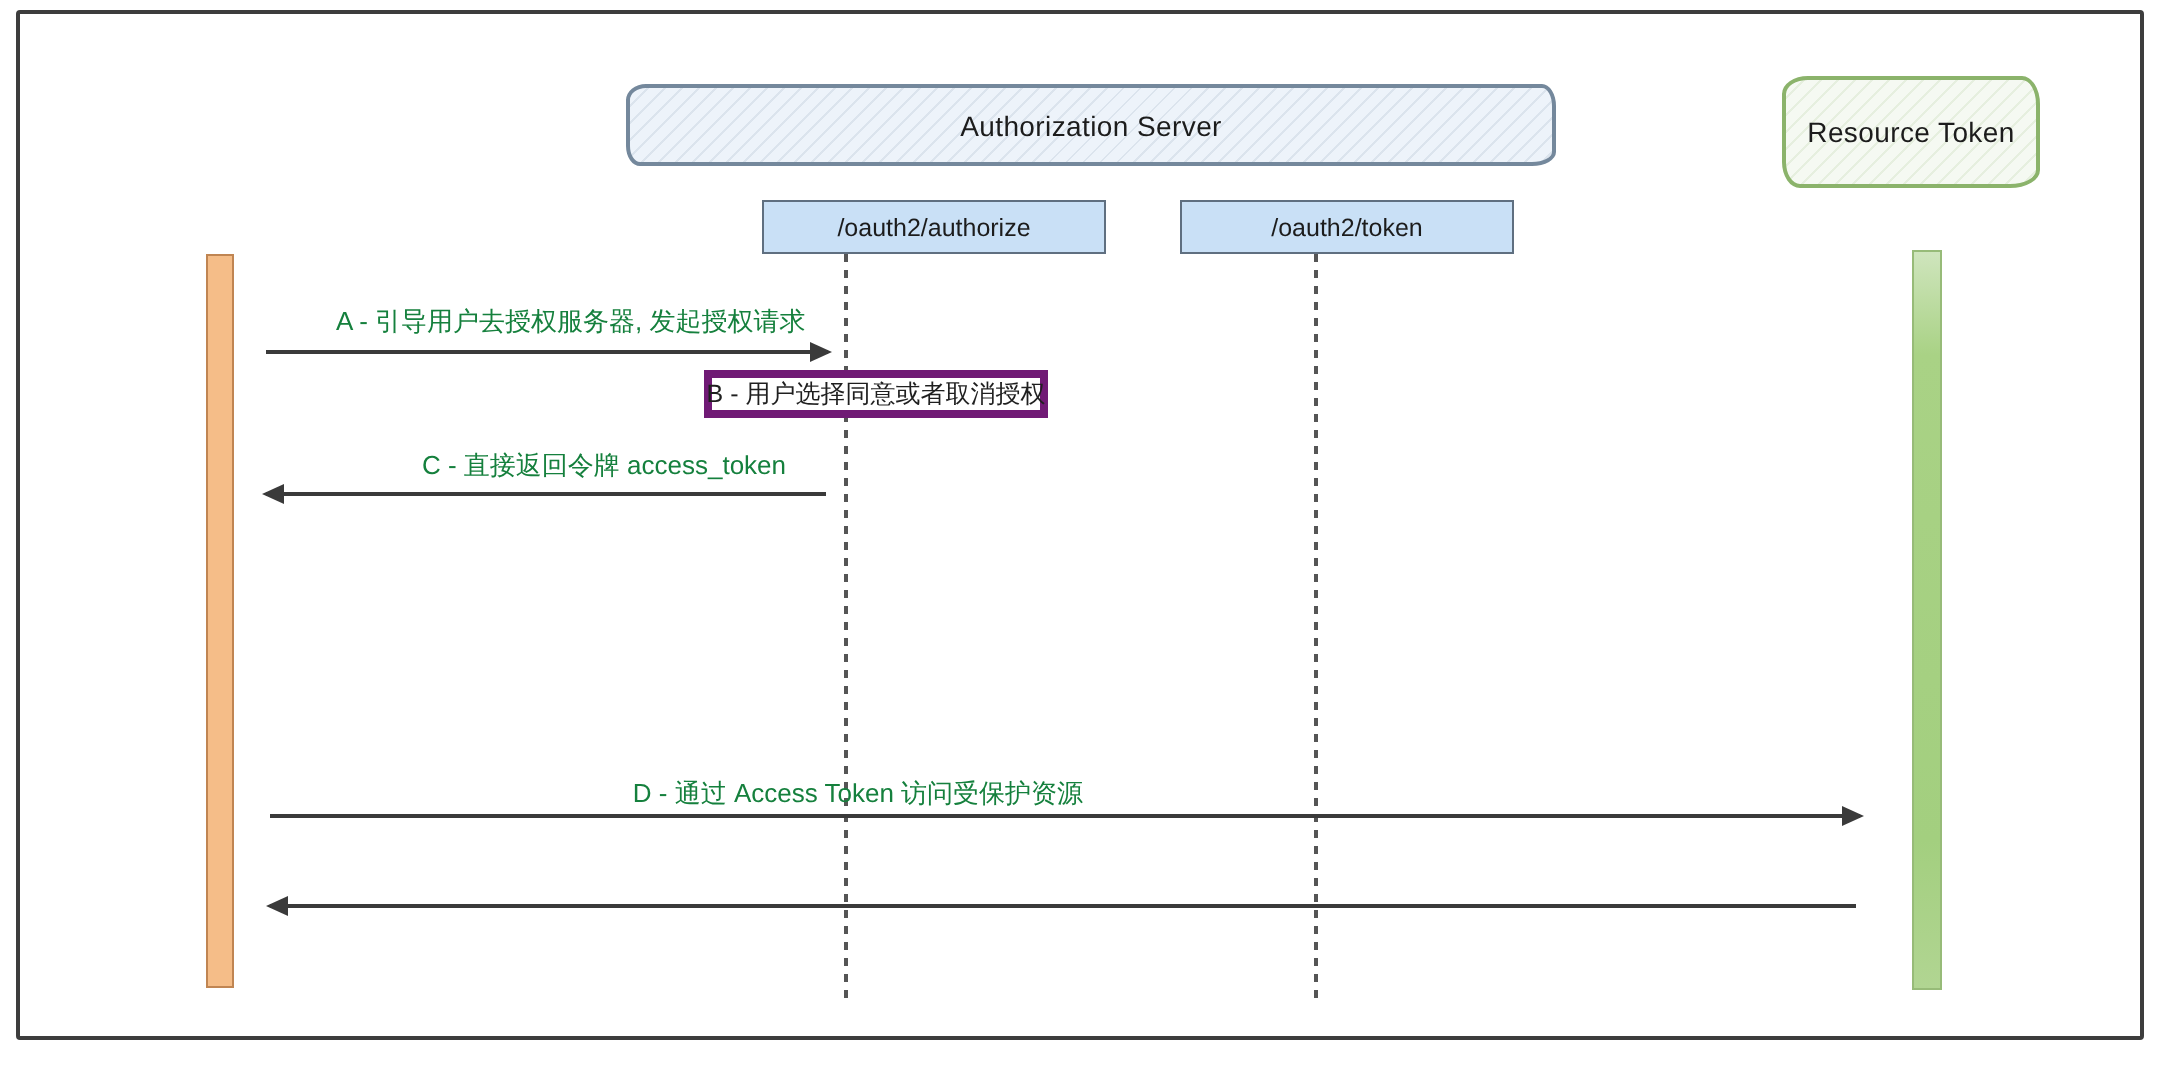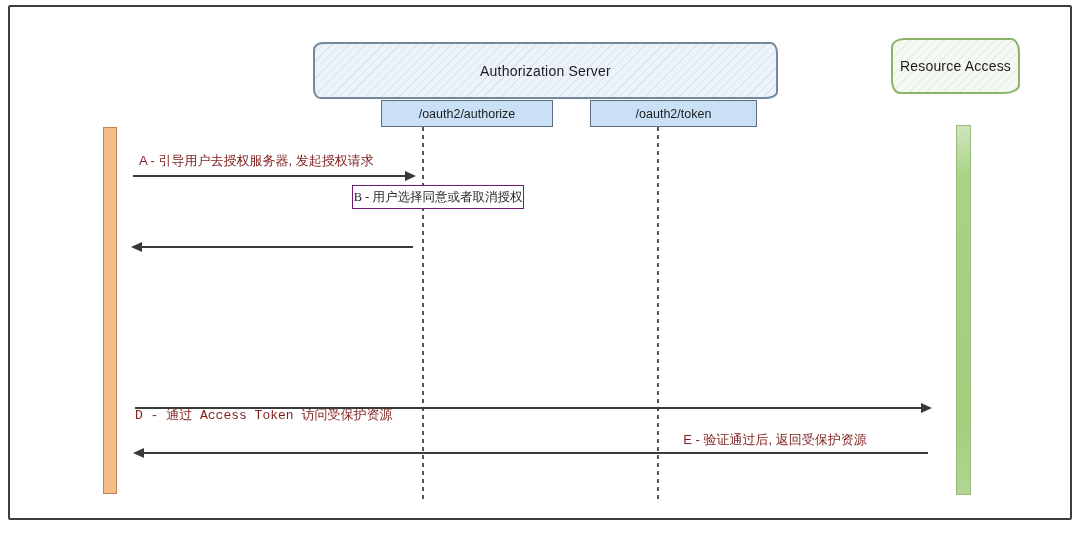--- a/index.html
+++ b/index.html
@@ -18,21 +18,21 @@
   }
   .actor-client{
     left:67px;top:42px;width:97px;height:57px;
     border:2px solid #D9A441;
     border-radius:14px 10px 16px 9px / 10px 15px 9px 14px;
     background:
       repeating-linear-gradient(135deg, rgba(214,166,74,0.14) 0 1px, transparent 1px 6px),
       #FCF6E8;
   }
   .actor-auth{
-    left:313px;top:42px;width:465px;height:57px;
+    left:313px;top:42px;width:465px;height:41px;
     border:2px solid #74889C;
     border-radius:10px 7px 12px 7px / 8px 11px 7px 10px;
     background:
       repeating-linear-gradient(135deg, rgba(110,135,160,0.14) 0 1px, transparent 1px 6px),
       #EDF3FA;
   }
   .actor-resource{
     left:891px;top:38px;width:129px;height:56px;
     border:2px solid #8BB36B;
     border-radius:13px 9px 15px 9px / 9px 14px 9px 13px;
@@ -59,55 +59,55 @@
     background:linear-gradient(to bottom,#cfe5bd 0%,#a9d285 14%,#a3cf7f 80%,#b1d592 100%);
     border:1px solid #97bb78;
   }
   .lifeline{
     position:absolute;width:2px;top:127px;height:376px;
     background:repeating-linear-gradient(to bottom,#555 0 4px,transparent 4px 8px);
   }
   .ll-authorize{left:422px;}
   .ll-token{left:657px;}
   
-  .msg-label{position:absolute;font-size:13px;color:#7f1d1d;white-space:nowrap;}
+  .msg-label{position:absolute;font-size:13px;color:#15803d;white-space:nowrap;margin-left:29px;}
   .msg-line{position:absolute;height:2px;background:#3a3a3a;}
   .arrow-right::after{
     content:"";position:absolute;right:-2px;top:-4px;width:0;height:0;
     border-left:11px solid #3a3a3a;border-top:5px solid transparent;border-bottom:5px solid transparent;
   }
   .arrow-left::before{
     content:"";position:absolute;left:-2px;top:-4px;width:0;height:0;
     border-right:11px solid #3a3a3a;border-top:5px solid transparent;border-bottom:5px solid transparent;
   }
   .lbl-a{left:139px;top:152px;}
   .line-a{left:133px;top:175px;width:281px;}
   .note-b{
     position:absolute;left:352px;top:185px;width:172px;height:24px;
-    background:#ffffff;border:1px solid #701a75;display:flex;align-items:center;justify-content:center;
-    font-size:12.5px;color:#1f1f1f;white-space:nowrap;box-sizing:border-box;font-family:Liberation Serif, serif;
+    background:#ffffff;border:4px solid #701a75;display:flex;align-items:center;justify-content:center;
+    font-size:12.5px;color:#1f1f1f;white-space:nowrap;box-sizing:border-box;
   }
   .lbl-c{left:133px;width:280px;top:224px;text-align:center;}
   .line-c{left:133px;top:246px;width:280px;}
-  .lbl-d{left:135px;width:530px;top:406px;font-family:Liberation Mono, monospace;}
+  .lbl-d{left:135px;width:530px;top:388px;text-align:center;}
   .line-d{left:135px;top:407px;width:795px;}
   .lbl-e{left:550px;width:450px;top:431px;text-align:center;}
   .line-e{left:135px;top:452px;width:793px;}
 </style>
 </head>
 <body>
 
 <div class="stage">
   <div class="frame"></div>
 
   <div class="actor actor-auth">
     <span>Authorization Server</span>
   </div>
   <div class="actor actor-resource">
-    <span>Resource Access</span>
+    <span>Resource Token</span>
   </div>
 
   <div class="endpoint ep-authorize">
     <span>/oauth2/authorize</span>
   </div>
   <div class="endpoint ep-token">
     <span>/oauth2/token</span>
   </div>
 
   <div class="activation act-client"></div>
@@ -115,20 +115,20 @@
   <div class="lifeline ll-token"></div>
   <div class="activation act-resource"></div>
 
   <div class="msg-label lbl-a">A - 引导用户去授权服务器, 发起授权请求</div>
   <div class="msg-line line-a arrow-right"></div>
 
   <div class="note-b">
     <span>B - 用户选择同意或者取消授权</span>
   </div>
 
+  <div class="msg-label lbl-c">C - 直接返回令牌 access_token</div>
   <div class="msg-line line-c arrow-left"></div>
 
   <div class="msg-label lbl-d">D - 通过 Access Token 访问受保护资源</div>
   <div class="msg-line line-d arrow-right"></div>
 
-  <div class="msg-label lbl-e">E - 验证通过后, 返回受保护资源</div>
   <div class="msg-line line-e arrow-left"></div>
 </div>
 
 </body></html>

